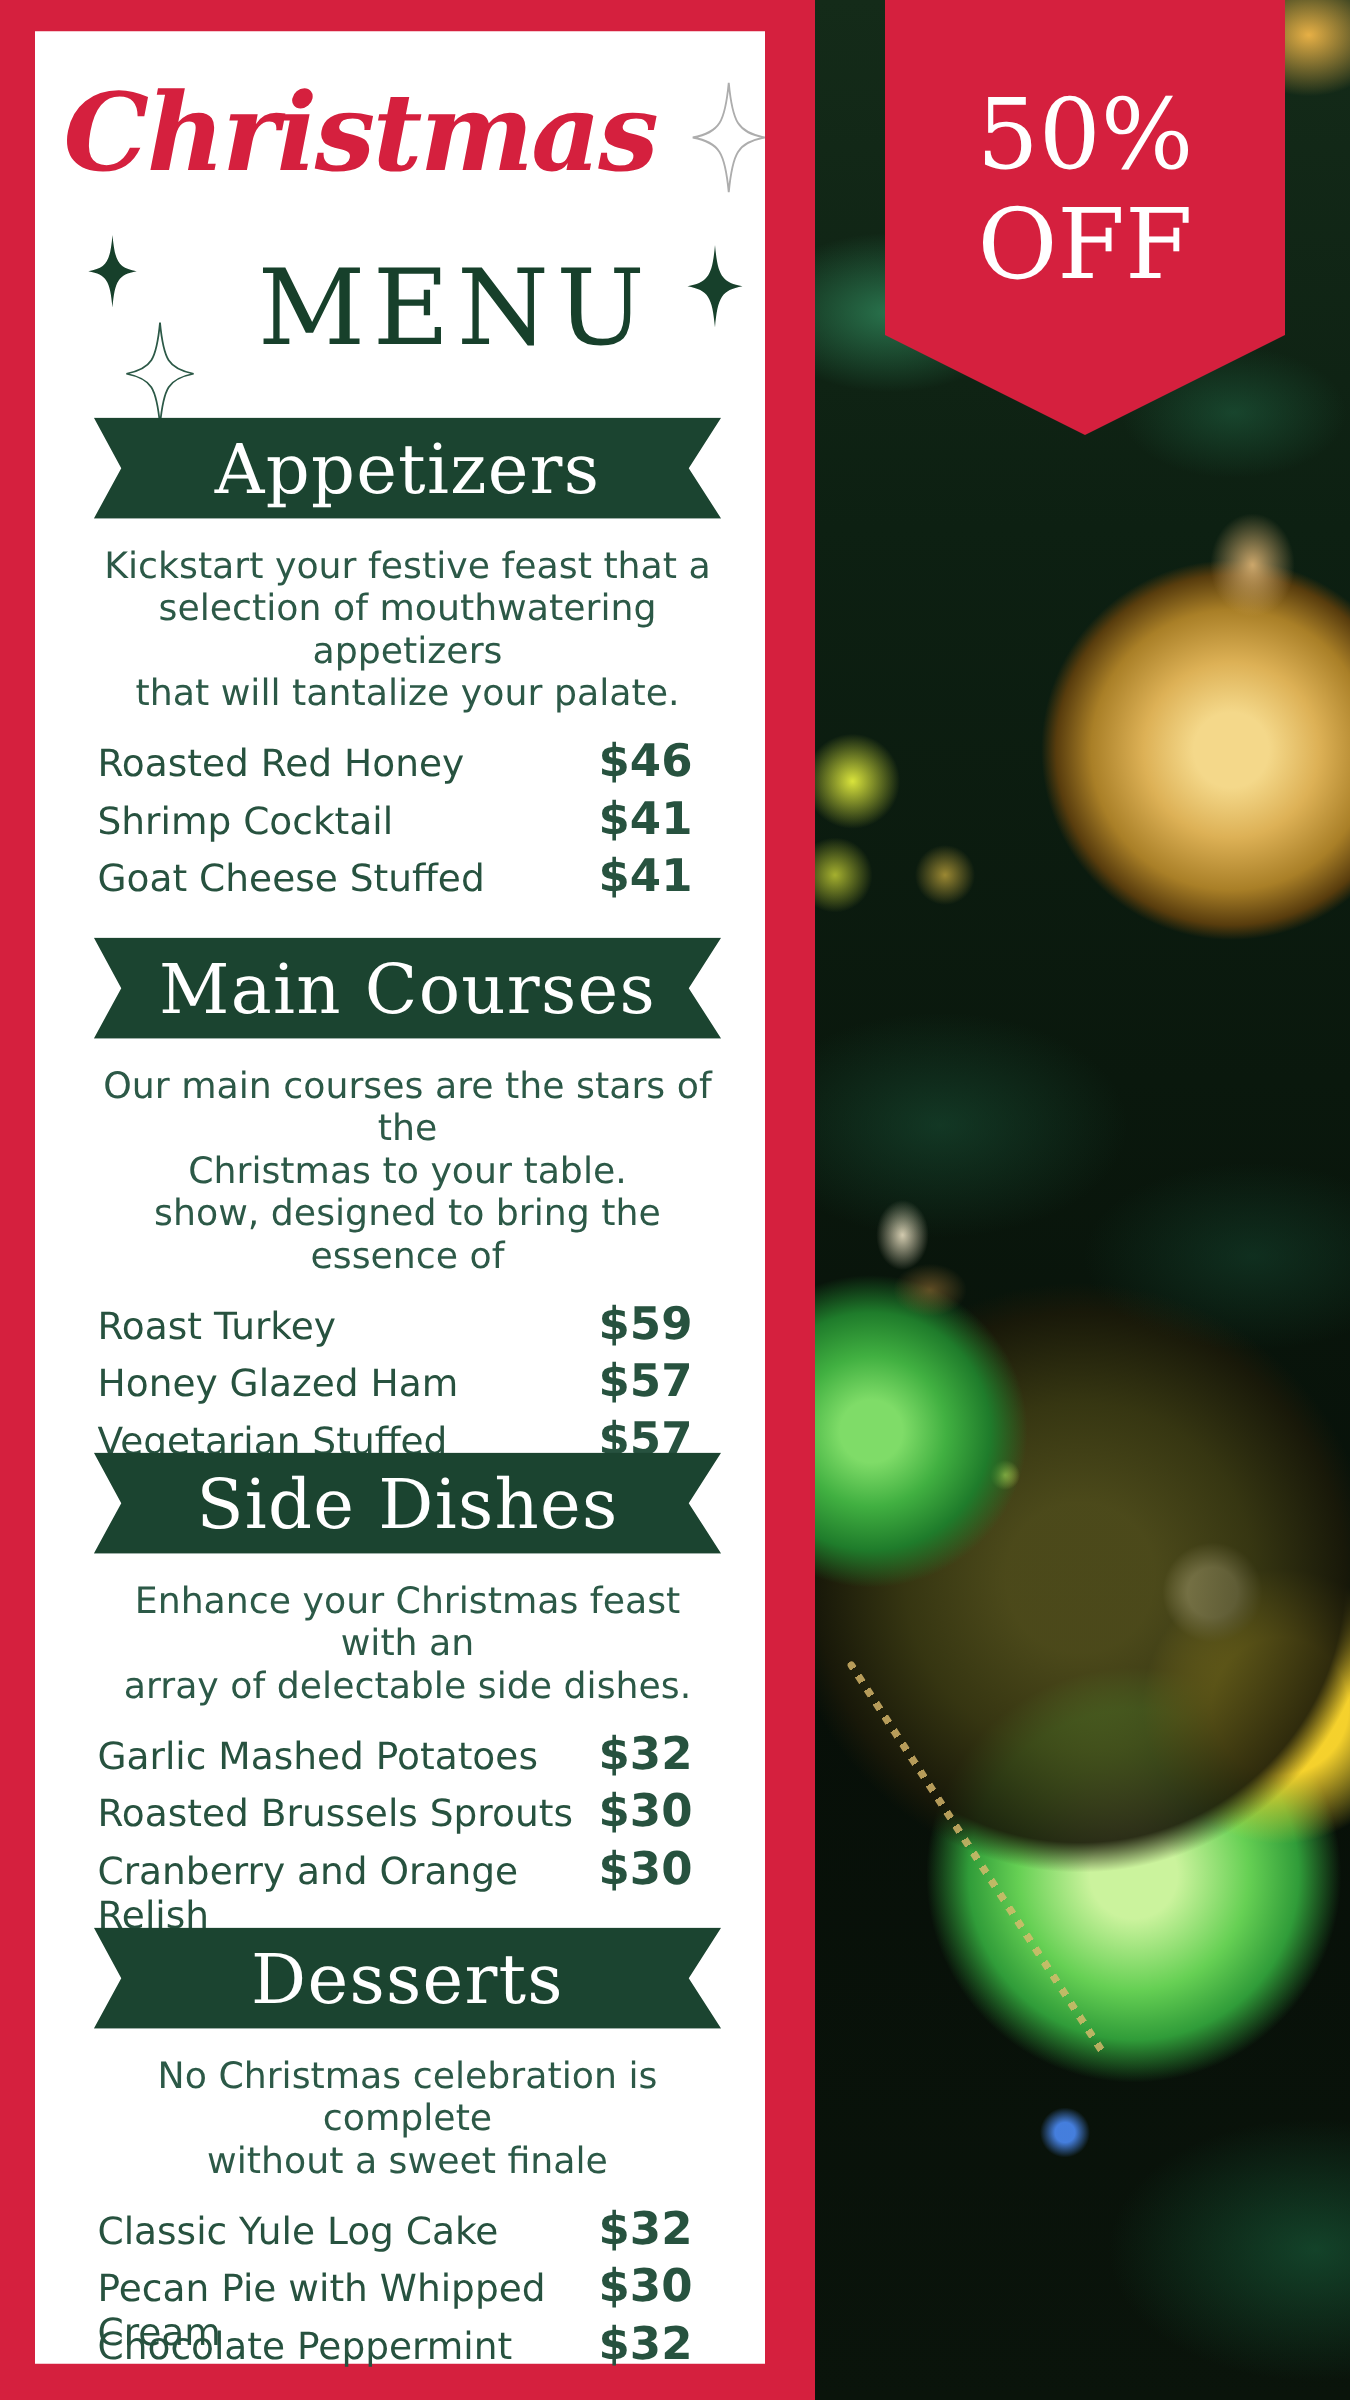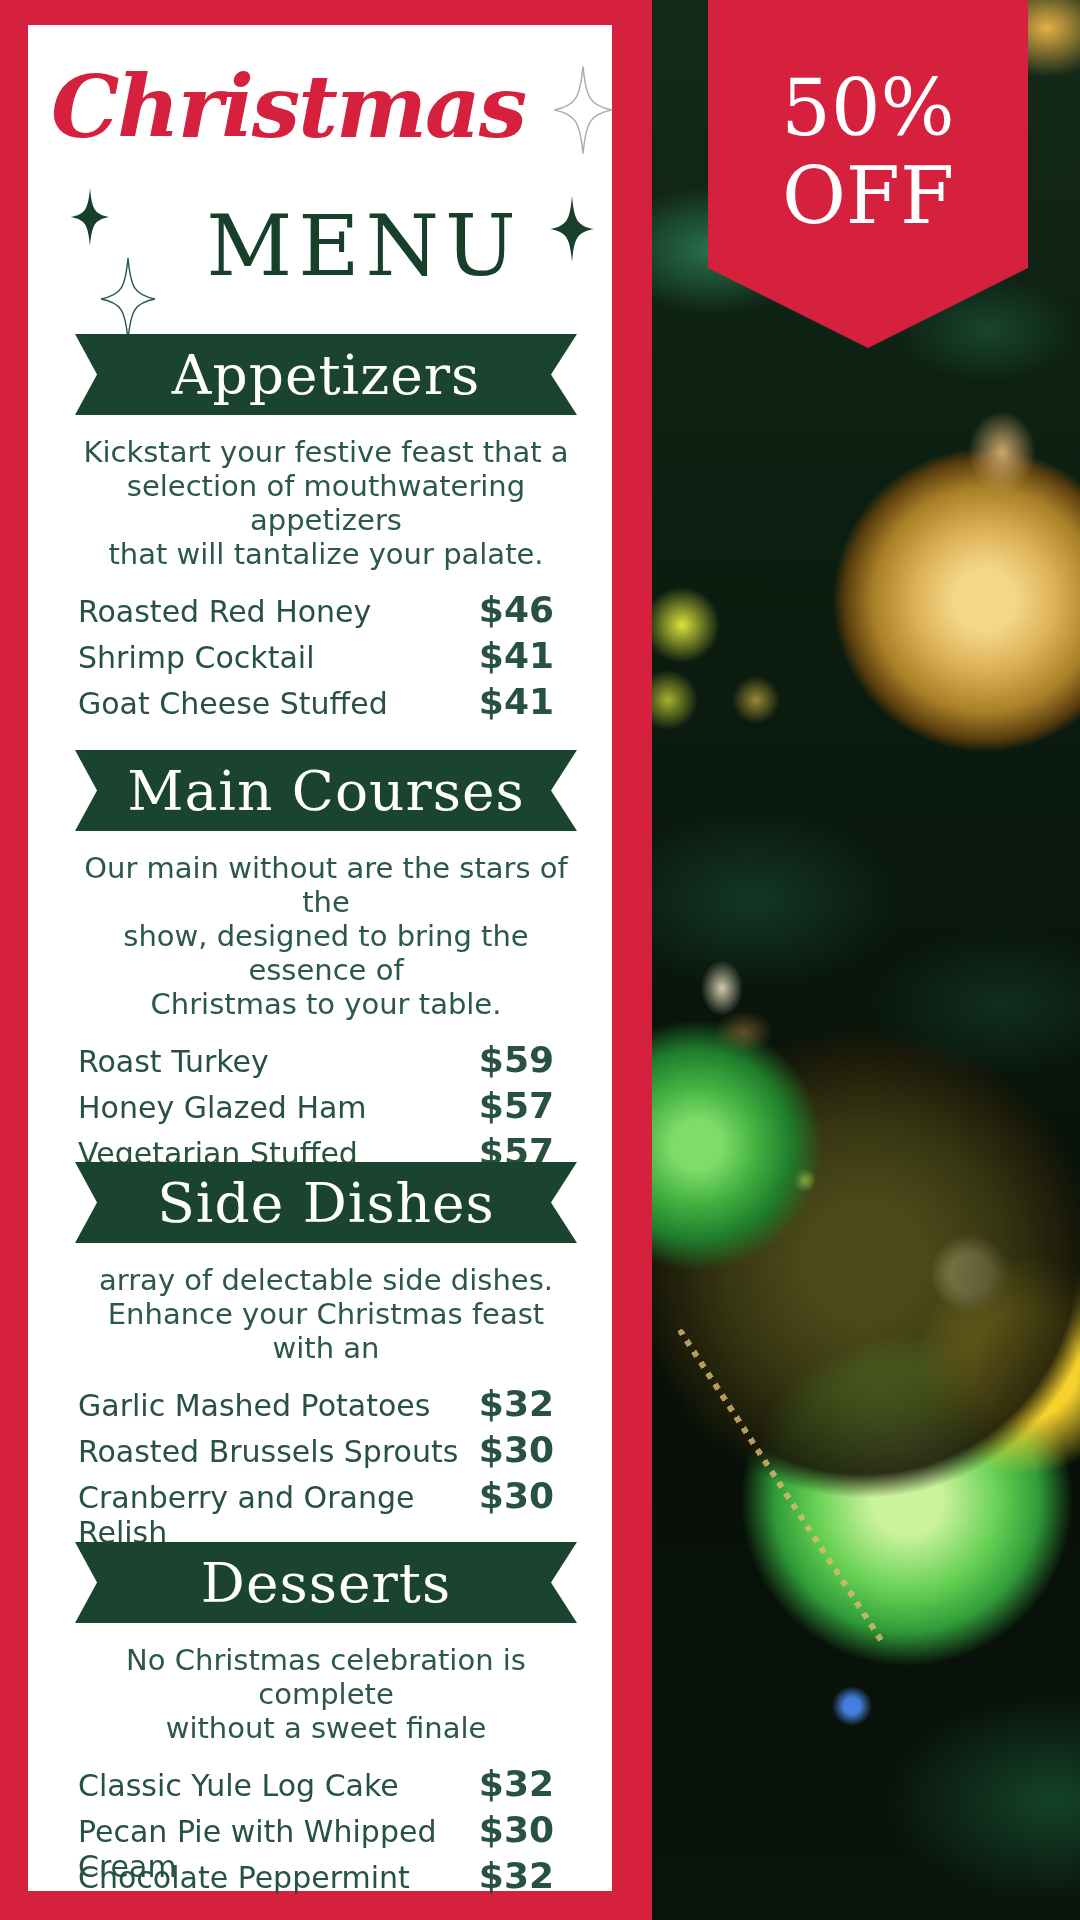--- a/index.html
+++ b/index.html
@@ -149,45 +149,45 @@
       <div class="row">
         <span class="nm">Goat Cheese Stuffed</span>
         <span class="pr">$41</span>
       </div>
     </div>
   </div>
 
   <div class="section s2">
     <div class="banner">Main Courses</div>
     <div class="desc">
-      <div>Our main without are the stars of the</div>
+      <div>Our main courses are the stars of the</div>
+      <div>Christmas to your table.</div>
       <div>show, designed to bring the essence of</div>
-      <div>Christmas to your table.</div>
     </div>
     <div class="items">
       <div class="row">
         <span class="nm">Roast Turkey</span>
         <span class="pr">$59</span>
       </div>
       <div class="row">
         <span class="nm">Honey Glazed Ham</span>
         <span class="pr">$57</span>
       </div>
       <div class="row">
         <span class="nm">Vegetarian Stuffed</span>
         <span class="pr">$57</span>
       </div>
     </div>
   </div>
 
   <div class="section s3">
     <div class="banner">Side Dishes</div>
     <div class="desc">
+      <div>Enhance your Christmas feast with an</div>
       <div>array of delectable side dishes.</div>
-      <div>Enhance your Christmas feast with an</div>
     </div>
     <div class="items">
       <div class="row">
         <span class="nm">Garlic Mashed Potatoes</span>
         <span class="pr">$32</span>
       </div>
       <div class="row">
         <span class="nm">Roasted Brussels Sprouts</span>
         <span class="pr">$30</span>
       </div>

